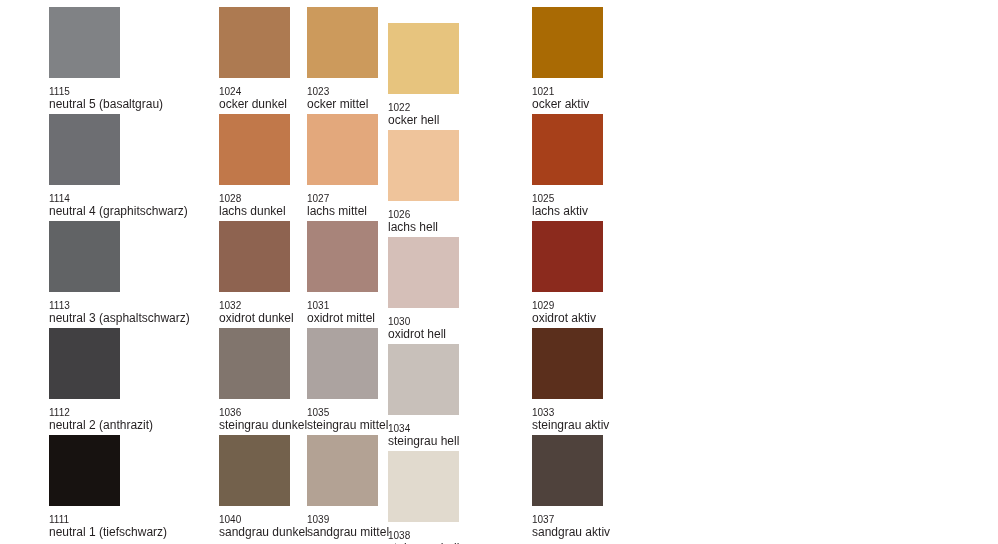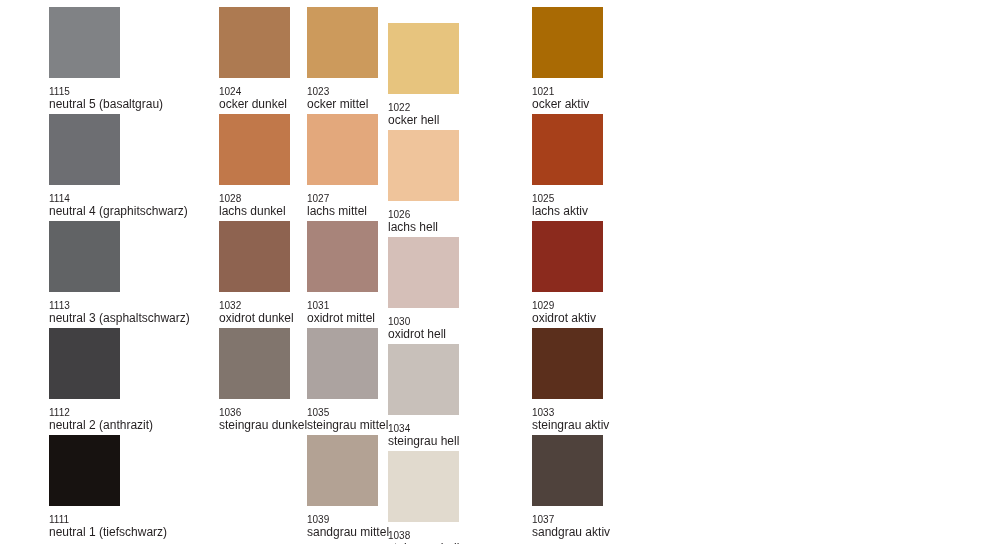--- a/index.html
+++ b/index.html
@@ -156,20 +156,25 @@
     <div class="swatch-cell col-4 row-3">
       <div class="swatch-chip" style="background-color: rgb(91, 47, 28);"></div>
       <div class="swatch-code">1033</div>
       <div class="swatch-name">steingrau aktiv</div>
     </div>
     <div class="swatch-cell col-0 row-4">
       <div class="swatch-chip" style="background-color: rgb(23, 18, 16);"></div>
       <div class="swatch-code">1111</div>
       <div class="swatch-name">neutral 1 (tiefschwarz)</div>
     </div>
+    <div class="swatch-cell col-1 row-4">
+      <div class="swatch-chip" style="background-color: rgb(115, 97, 76);"></div>
+      <div class="swatch-code">1040</div>
+      <div class="swatch-name">sandgrau dunkel</div>
+    </div>
     <div class="swatch-cell col-2 row-4">
       <div class="swatch-chip" style="background-color: rgb(179, 162, 148);"></div>
       <div class="swatch-code">1039</div>
       <div class="swatch-name">sandgrau mittel</div>
     </div>
     <div class="swatch-cell col-3 row-4">
       <div class="swatch-chip" style="background-color: rgb(225, 218, 206);"></div>
       <div class="swatch-code">1038</div>
       <div class="swatch-name">steingrau hell</div>
     </div>

